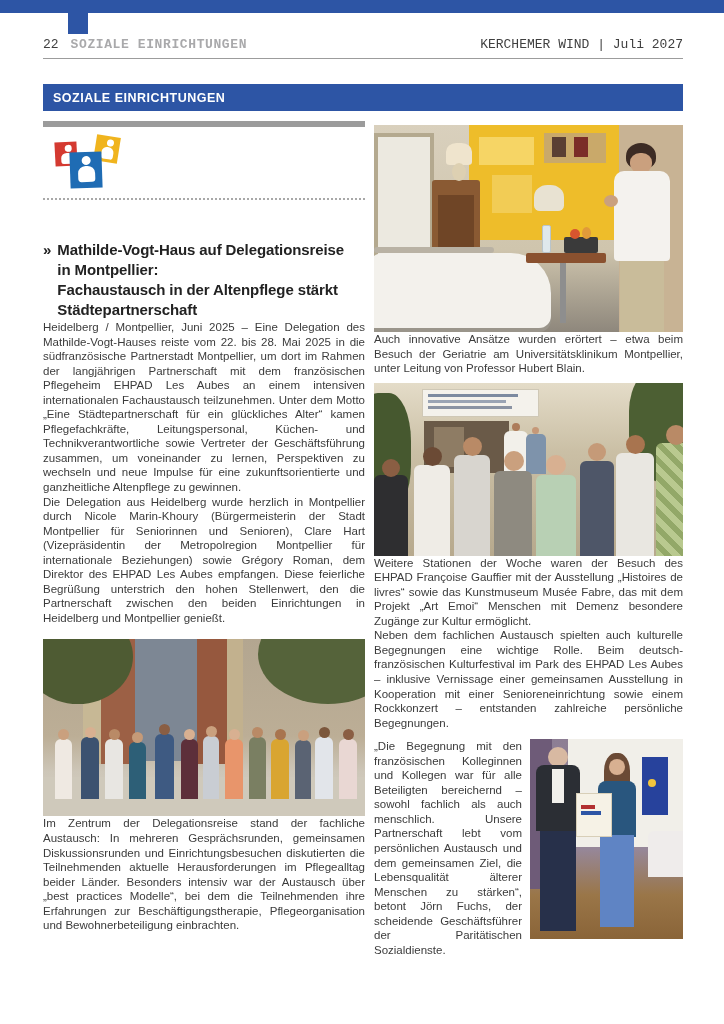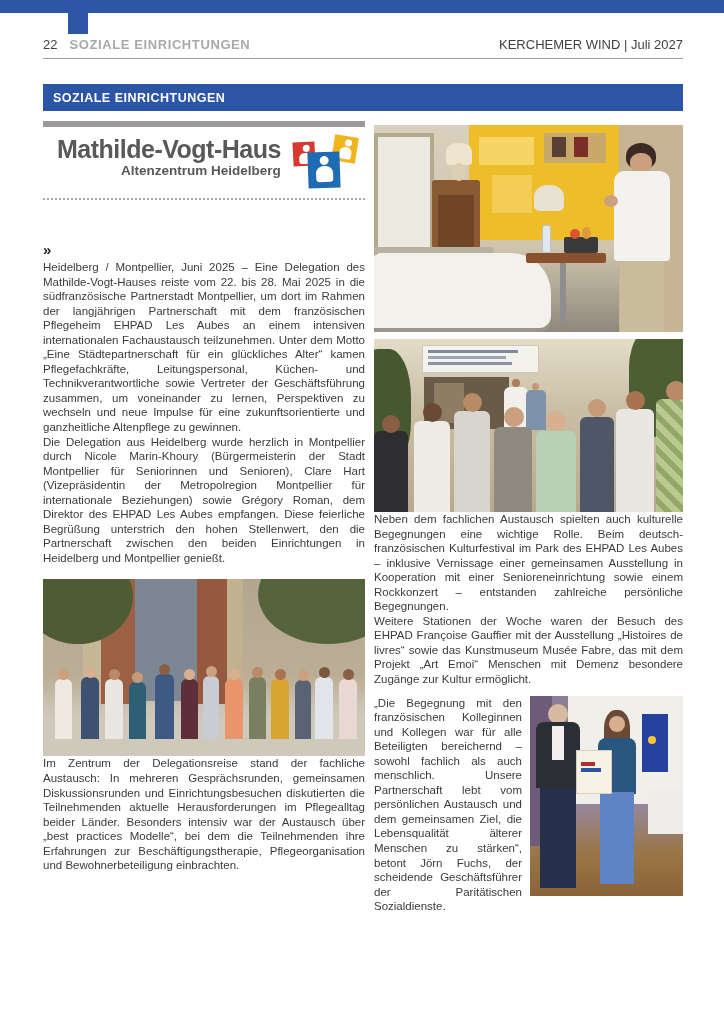--- a/index.html
+++ b/index.html
@@ -4,21 +4,21 @@
 <style>
   html,body{margin:0;padding:0;background:#e9e9e9;}
   .page{position:relative;width:724px;height:1024px;background:#ffffff;margin:0 auto;
         font-family:"Liberation Sans",sans-serif;color:#3b3b3b;overflow:hidden;}
 
   
   .topbar{position:absolute;top:0;left:0;width:724px;height:13px;background:#2d55a5;}
   .toptab{position:absolute;top:13px;left:68px;width:20px;height:21px;background:#2d55a5;}
 
   
-  .pagehead{position:absolute;top:37px;left:43px;width:640px;display:flex;align-items:baseline;}
+  .pagehead{position:absolute;top:37px;left:43px;width:640px;display:flex;align-items:baseline;font-family:Liberation Mono, monospace;}
   .pagenum{font-size:13px;color:#3f3f3f;}
   .pagehead-section{font-size:13px;font-weight:bold;letter-spacing:.6px;color:#a9a9ab;margin-left:12px;}
   .pagehead-issue{margin-left:auto;font-size:13px;color:#3f3f3f;}
   .head-rule{position:absolute;top:58px;left:43px;width:640px;height:1px;background:#9c9c9c;}
 
   
   .banner{position:absolute;top:84px;left:43px;width:640px;height:27px;background:#2d55a5;
           color:#fff;font-weight:bold;font-size:12.5px;letter-spacing:.5px;
           display:flex;align-items:center;box-sizing:border-box;padding-left:10px;}
 
@@ -87,43 +87,43 @@
     <span>SOZIALE EINRICHTUNGEN</span>
   </div>
 
   <div class="cols">
 
     <div class="col-left">
 
       <div class="logo">
         <div class="logo-bar"></div>
         <div class="logo-row">
-          <div class="logo-text">
-            <div class="logo-title">Mathilde-Vogt-Haus</div>
-            <div class="logo-sub">Altenzentrum Heidelberg</div>
-          </div>
           <div class="logo-mark">
             <div class="sq" style="left:0;top:6px;width:22px;height:24px;background:#d43a31;transform:rotate(-3deg);">
               <div class="head" style="left:10px;top:3px;"></div>
               <div class="torso" style="left:6px;top:11px;width:13px;height:11px;"></div>
             </div>
             <div class="sq" style="left:40px;top:0;width:24px;height:26px;background:#f0b41e;transform:rotate(9deg);">
               <div class="head" style="left:11px;top:3px;"></div>
               <div class="torso" style="left:7px;top:11px;width:12px;height:12px;"></div>
             </div>
             <div class="sq" style="left:15px;top:16px;width:32px;height:36px;background:#1f6cb4;transform:rotate(-2deg);">
               <div class="head" style="left:12px;top:4px;width:9px;height:9px;"></div>
               <div class="torso" style="left:8px;top:14px;width:17px;height:16px;"></div>
             </div>
           </div>
         </div>
       </div>
 
       <div class="headline">
         <span class="hl-marker">»</span>
+        <span class="hl-text">Mathilde-Vogt-Haus auf Delegationsreise
+in Montpellier:
+Fachaustausch in der Altenpflege stärkt
+Städtepartnerschaft</span>
       </div>
 
       <p class="body mt8">Heidelberg / Montpellier, Juni 2025 – Eine Delegation des Mathilde-Vogt-Hauses reiste vom 22. bis 28. Mai 2025 in die südfranzösische Partnerstadt Montpellier, um dort im Rahmen der langjährigen Partnerschaft mit dem französischen Pflegeheim EHPAD Les Aubes an einem intensiven internationalen Fachaustausch teilzunehmen. Unter dem Motto „Eine Städtepartnerschaft für ein glückliches Alter“ kamen Pflegefachkräfte, Leitungspersonal, Küchen- und Technikverantwortliche sowie Vertreter der Geschäftsführung zusammen, um voneinander zu lernen, Perspektiven zu wechseln und neue Impulse für eine zukunftsorientierte und ganzheitliche Altenpflege zu gewinnen.</p>
       <p class="body mt9">Die Delegation aus Heidelberg wurde herzlich in Montpellier durch Nicole Marin-Khoury (Bürgermeisterin der Stadt Montpellier für Seniorinnen und Senioren), Clare Hart (Vizepräsidentin der Metropolregion Montpellier für internationale Beziehungen) sowie Grégory Roman, dem Direktor des EHPAD Les Aubes empfangen. Diese feierliche Begrüßung unterstrich den hohen Stellenwert, den die Partnerschaft zwischen den beiden Einrichtungen in Heidelberg und Montpellier genießt.</p>
 
       <div class="photo ph-group">
         <div class="abs" style="left:55px;top:0;width:45px;height:125px;background:#9c6045;"></div>
         <div class="abs" style="left:148px;top:0;width:38px;height:125px;background:#96583e;"></div>
         <div class="abs" style="left:92px;top:0;width:62px;height:122px;background:#7d8794;"></div>
         <div class="abs" style="left:40px;top:0;width:18px;height:125px;background:#c7b River895;background:#c7b895;"></div>
@@ -187,20 +187,21 @@
         <div class="abs" style="left:208px;top:102px;width:9px;height:12px;background:#e09a3a;border-radius:50%;"></div>
         <div class="abs" style="left:168px;top:100px;width:7px;height:26px;background:#dfe8ec;border:1px solid #b9c4ca;border-radius:2px;"></div>
         <div class="abs" style="left:160px;top:60px;width:30px;height:26px;background:#e8e2d2;border-radius:45% 45% 20% 20%;"></div>
         <div class="abs" style="left:252px;top:18px;width:30px;height:26px;background:#3c2b24;border-radius:50% 50% 40% 40%;"></div>
         <div class="abs" style="left:256px;top:28px;width:22px;height:20px;background:#caa07e;border-radius:45%;"></div>
         <div class="abs" style="left:240px;top:46px;width:56px;height:90px;background:#f4f2ee;border-radius:10px 10px 4px 4px;"></div>
         <div class="abs" style="left:246px;top:136px;width:44px;height:71px;background:#c9bc9a;"></div>
         <div class="abs" style="left:230px;top:70px;width:14px;height:12px;background:#caa07e;border-radius:50%;"></div>
       </div>
 
+      <p class="body mt8">Auch innovative Ansätze wurden erörtert – etwa beim Besuch der Geriatrie am Universitätsklinikum Montpellier, unter Leitung von Professor Hubert Blain.</p>
 
       <div class="photo ph-lobby">
         <div class="abs" style="left:48px;top:6px;width:115px;height:26px;background:#f4f2ec;border:1px solid #cfc8b6;"></div>
         <div class="abs" style="left:54px;top:11px;width:90px;height:3px;background:#7c8aa0;"></div>
         <div class="abs" style="left:54px;top:17px;width:78px;height:3px;background:#9aa4b4;"></div>
         <div class="abs" style="left:54px;top:23px;width:84px;height:3px;background:#8a93a3;"></div>
         <div class="abs" style="left:50px;top:38px;width:85px;height:52px;background:#6a5a48;"></div>
         <div class="abs" style="left:60px;top:44px;width:30px;height:40px;background:#8e7c64;"></div>
         <div class="abs" style="left:-18px;top:10px;width:55px;height:120px;background:#46582f;border-radius:40%;"></div>
         <div class="abs" style="left:255px;top:-20px;width:90px;height:120px;background:#4c5f33;border-radius:40%;"></div>
@@ -220,22 +221,22 @@
         <div class="person" style="left:162px;top:92px;width:40px;height:81px;background:#b8d0b4;"></div>
           <div class="phead" style="left:172px;top:72px;width:20px;height:20px;background:#d8b091;"></div>
         <div class="person" style="left:206px;top:78px;width:34px;height:95px;background:#4e5668;"></div>
           <div class="phead" style="left:214px;top:60px;width:18px;height:18px;background:#c59a78;"></div>
         <div class="person" style="left:242px;top:70px;width:38px;height:103px;background:#e9e7e1;"></div>
           <div class="phead" style="left:252px;top:52px;width:19px;height:19px;background:#a8744f;"></div>
         <div class="person" style="left:282px;top:60px;width:40px;height:113px;background:repeating-linear-gradient(45deg,#b9c98f 0 6px,#93a868 6px 12px);"></div>
           <div class="phead" style="left:292px;top:42px;width:20px;height:20px;background:#b98a66;"></div>
       </div>
 
+      <p class="body mt7">Weitere Stationen der Woche waren der Besuch des EHPAD Françoise Gauffier mit der Ausstellung „Histoires de livres“ sowie das Kunstmuseum Musée Fabre, das mit dem Projekt „Art Emoi“ Menschen mit Demenz besondere Zugänge zur Kultur ermöglicht.</p>
       <p class="body mt6">Neben dem fachlichen Austausch spielten auch kulturelle Begegnungen eine wichtige Rolle. Beim deutsch-französischen Kulturfestival im Park des EHPAD Les Aubes – inklusive Vernissage einer gemeinsamen Ausstellung in Kooperation mit einer Senioreneinrichtung sowie einem Rockkonzert – entstanden zahlreiche persönliche Begegnungen.</p>
-      <p class="body mt7">Weitere Stationen der Woche waren der Besuch des EHPAD Françoise Gauffier mit der Ausstellung „Histoires de livres“ sowie das Kunstmuseum Musée Fabre, das mit dem Projekt „Art Emoi“ Menschen mit Demenz besondere Zugänge zur Kultur ermöglicht.</p>
 
       <div class="clearfix mt9">
 
         <div class="photo ph-cert">
           <div class="abs" style="left:38px;top:0;width:115px;height:108px;background:#f1efe9;"></div>
           <div class="abs" style="left:0;top:0;width:22px;height:150px;background:#6e5b78;"></div>
           <div class="abs" style="left:112px;top:18px;width:26px;height:58px;background:#27429c;"></div>
           <div class="abs" style="left:118px;top:40px;width:8px;height:8px;background:#f2c53d;border-radius:50%;"></div>
           <div class="abs" style="left:118px;top:92px;width:40px;height:46px;background:#efeceb;border-radius:6px 0 0 0;"></div>
 

